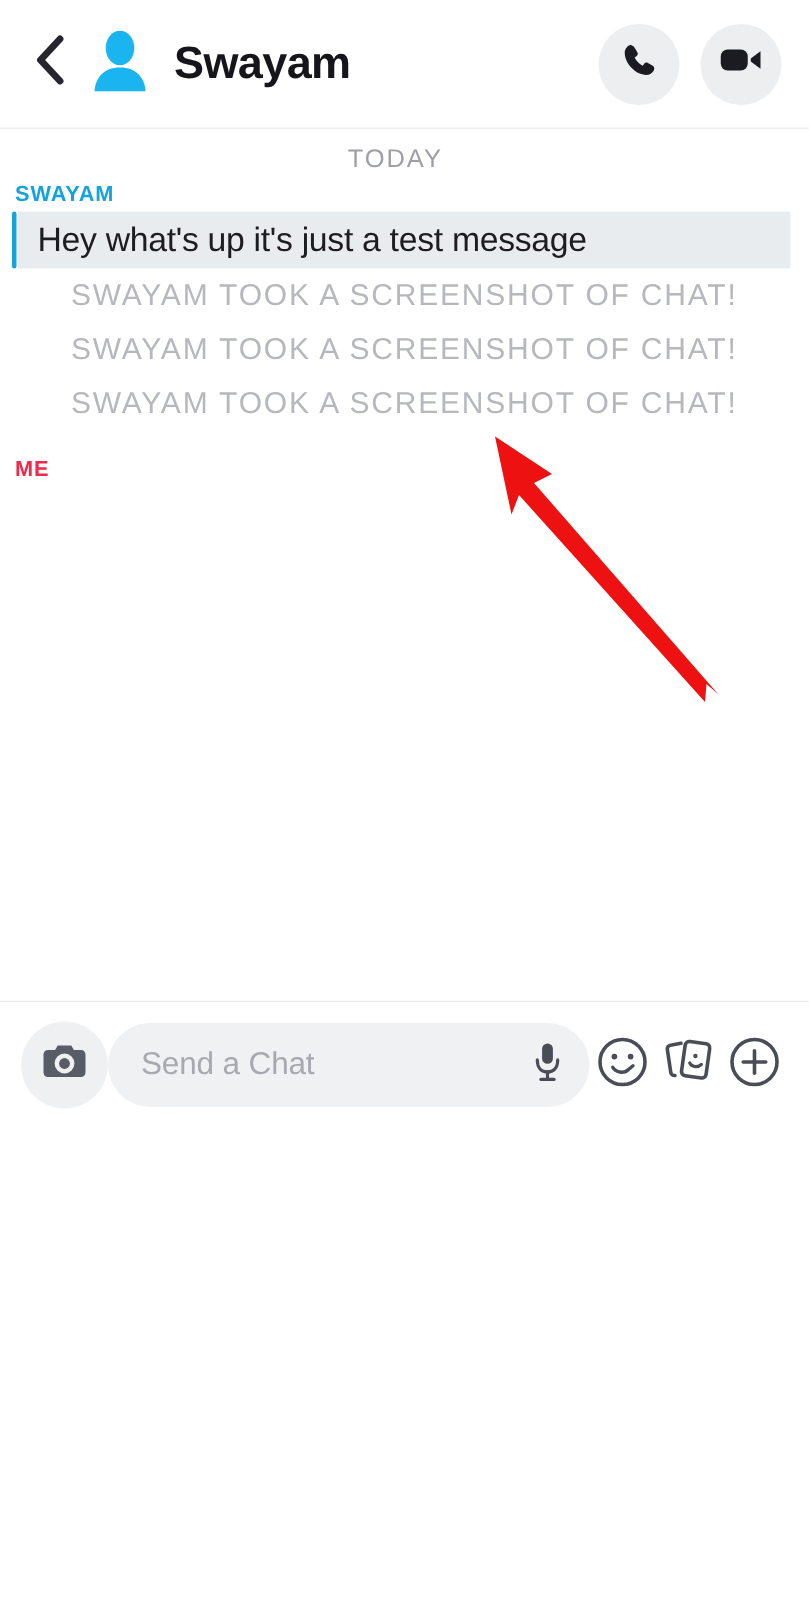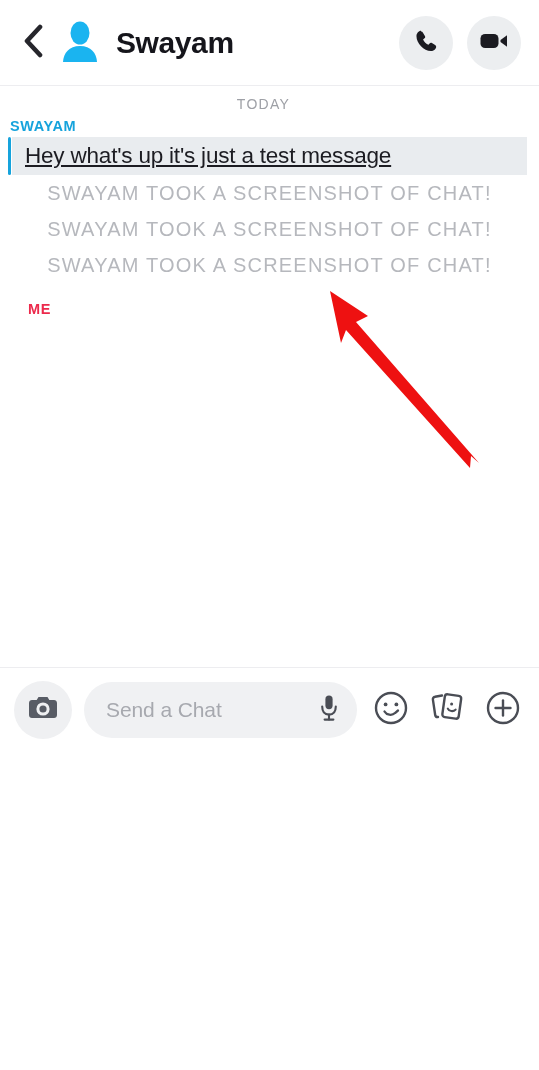--- a/index.html
+++ b/index.html
@@ -84,21 +84,21 @@
 
   
   .chat-body {
     flex: 1 1 auto;
     position: relative;
     overflow: hidden;
     background: #ffffff;
   }
   .day-divider {
     text-align: center;
-    font-size: 14px;
+    font-size: 17px;
     letter-spacing: 1.3px;
     color: #9ea0a6;
     padding: 10px 12px 6px 0;
     font-weight: normal;
   }
 
   .msg-group { position: relative; }
   .sender-label {
     font-size: 14.5px;
     font-weight: bold;
@@ -129,55 +129,53 @@
     color: #1c1c22;
     line-height: 38px;
     padding-left: 13px;
     white-space: nowrap;
     letter-spacing: -0.2px;
   }
   .msg-line.highlight {
     background: #e9ecef;
     margin-right: 12px;
     padding-right: 8px;
-    text-decoration: underline;
   }
   .msg-emoji { font-size: 21px; }
 
   .sys-note {
     text-align: center;
     font-size: 20px;
     letter-spacing: 1.2px;
     color: #b6b8bd;
     padding: 7px 0 6px 0;
     white-space: nowrap;
   }
 
-  .me-group { margin-top: 18px; padding-left: 18px; }
+  .me-group { margin-top: 18px; }
 
   
   .annotation {
     position: absolute;
     left: 0;
     top: 0;
     width: 539px;
     height: 1070px;
     pointer-events: none;
   }
 
   
   .bottom-bar {
     flex: 0 0 85px;
     height: 85px;
     border-top: 1px solid #ededf0;
     display: flex;
     align-items: center;
     padding: 0 14px;
     box-sizing: border-box;
-    gap: 12px;
     background: #ffffff;
   }
   .cam-btn {
     width: 58px;
     height: 58px;
     border-radius: 50%;
     background: #eff0f2;
     display: flex;
     align-items: center;
     justify-content: center;

